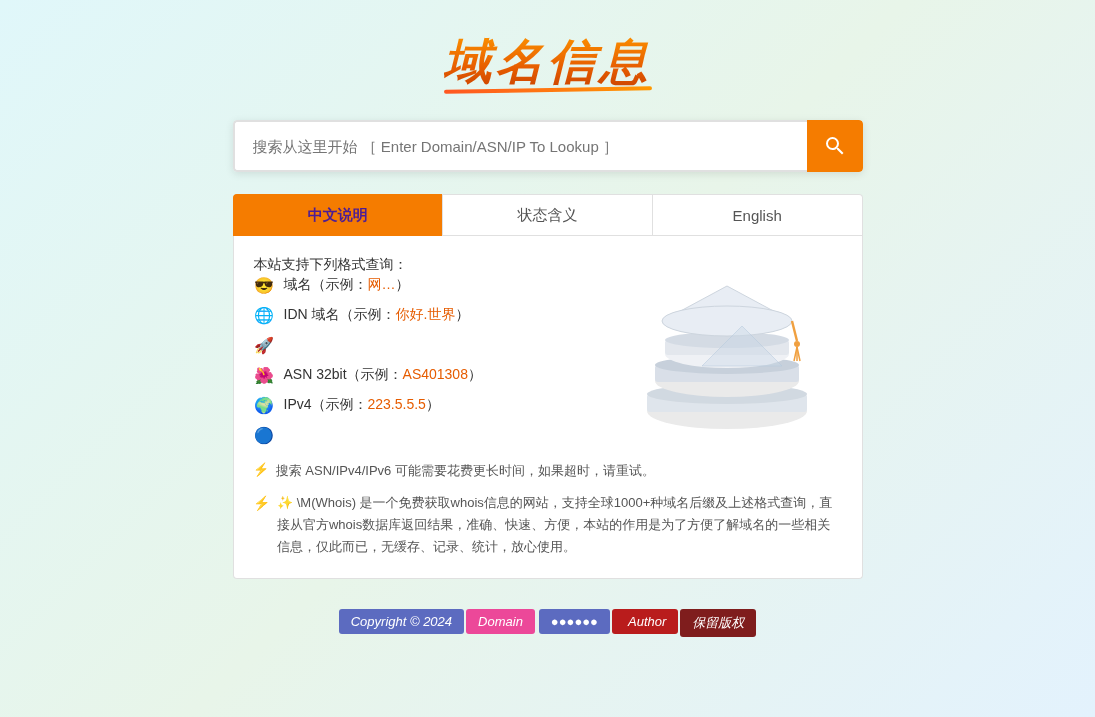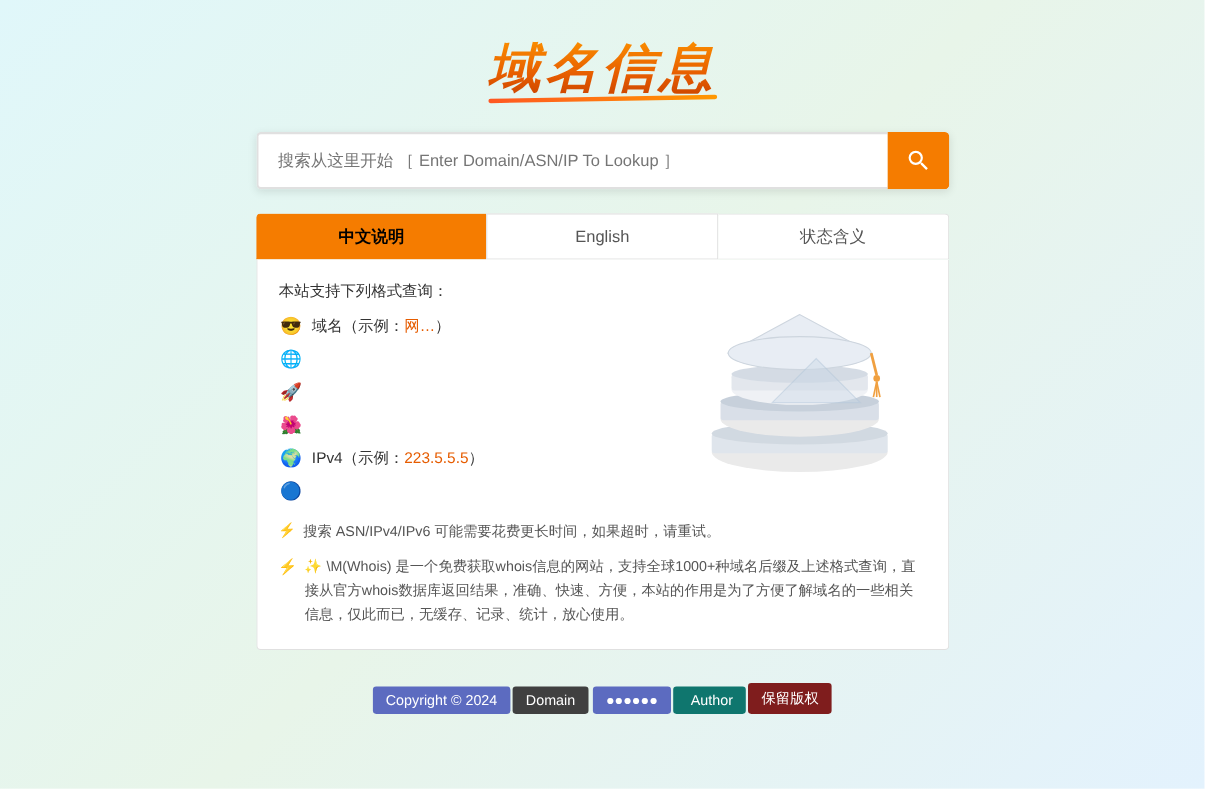--- a/index.html
+++ b/index.html
@@ -94,21 +94,21 @@
       cursor: pointer;
       border: 1px solid #e0e0e0;
       background: #fff;
       color: #555;
       font-weight: 500;
     }
     .tab:first-child { border-radius: 4px 0 0 0; border-right: none; }
     .tab:last-child { border-radius: 0 4px 0 0; border-left: none; }
     .tab.active {
       background: #f57c00;
-      color: #000000;
+      color: #4c1d95;
       border-color: #f57c00;
       font-weight: 700;
     }
 
     
     .content-panel {
       width: 630px;
       background: #fff;
       border: 1px solid #e0e0e0;
       border-top: none;
@@ -149,21 +149,21 @@
       font-size: 16px;
       flex-shrink: 0;
     }
     .item-link {
       color: #e65c00;
       text-decoration: none;
     }
     .section-title {
       font-size: 14px;
       color: #333;
-      margin-bottom: 12px;
+      margin-bottom: 0;
       position: relative;
       z-index: 1;
     }
 
     
     .warning-note {
       margin-top: 16px;
       font-size: 13px;
       color: #555;
       display: flex;
@@ -183,34 +183,35 @@
       z-index: 1;
       display: flex;
       align-items: flex-start;
     }
     .about-icon { margin-right: 6px; flex-shrink: 0; font-size: 14px; }
 
     
     .footer {
       margin-top: 30px;
       display: flex;
-      align-items: flex-end;
+      align-items: flex-start;
       gap: 0;
       font-size: 13px;
+      font-style: italic;
     }
     .footer-badge {
       padding: 5px 12px;
       color: #fff;
       border-radius: 3px;
       font-size: 13px;
     }
     .footer-copyright { background: #5c6bc0; margin-right: 2px; border-radius: 3px; }
-    .footer-domain { background: #404040; margin-right: 4px; border-radius: 3px; }
+    .footer-domain { background: #ec4899; margin-right: 4px; border-radius: 3px; }
     .footer-domain-val { background: #5c6bc0; color: #fff; padding: 5px 12px; font-size: 13px; border-radius: 3px; margin-right: 2px; }
-    .footer-author { background: #0f766e; margin-right: 2px; border-radius: 3px; padding-left: 16px; }
+    .footer-author { background: #b91c1c; margin-right: 2px; border-radius: 3px; padding-left: 16px; }
     .footer-author-val { background: #7f1d1d; color: #fff; padding: 5px 12px; font-size: 13px; border-radius: 3px; }
 
     
     .illus-svg {
       width: 280px;
       height: 200px;
     }
   </style>
 </head>
 <body>
@@ -224,22 +225,22 @@
   <input class="search-input" type="text" placeholder="搜索从这里开始 ［ Enter Domain/ASN/IP To Lookup ］" style="">
   <button class="search-btn">
     <svg class="search-icon-svg" viewBox="0 0 24 24">
       <path d="M15.5 14h-.79l-.28-.27A6.471 6.471 0 0 0 16 9.5 6.5 6.5 0 1 0 9.5 16c1.61 0 3.09-.59 4.23-1.57l.27.28v.79l5 4.99L20.49 19l-4.99-5zm-6 0C7.01 14 5 11.99 5 9.5S7.01 5 9.5 5 14 7.01 14 9.5 11.99 14 9.5 14z"></path>
     </svg>
   </button>
 </div>
 
 <div class="tabs-container">
   <div class="tab active">中文说明</div>
+  <div class="tab">状态含义</div>
   <div class="tab">English</div>
-  <div class="tab">状态含义</div>
 </div>
 
 <div class="content-panel">
 
   <div class="illustration">
     <svg class="illus-svg" viewBox="0 0 280 200" xmlns="http://www.w3.org/2000/svg">
 
       <g opacity="0.9">
 
         <ellipse cx="155" cy="165" rx="80" ry="18" fill="#e8e8e8"></ellipse>
@@ -274,26 +275,28 @@
   </div>
 
   <p class="section-title">本站支持下列格式查询：</p>
 
   <div class="content-item">
     <span class="item-icon">😎</span>
     <span>域名（示例：<a class="item-link" href="#">网…</a>）</span>
   </div>
   <div class="content-item">
     <span class="item-icon">🌐</span>
+    <span>IDN 域名（示例：<a class="item-link" href="#">你好.世界</a>）</span>
   </div>
   <div class="content-item">
     <span class="item-icon">🚀</span>
   </div>
   <div class="content-item">
     <span class="item-icon">🌺</span>
+    <span>ASN 32bit（示例：<a class="item-link" href="#">AS401308</a>）</span>
   </div>
   <div class="content-item">
     <span class="item-icon">🌍</span>
     <span>IPv4（示例：<a class="item-link" href="#">223.5.5.5</a>）</span>
   </div>
   <div class="content-item">
     <span class="item-icon">🔵</span>
   </div>
 
   <div class="warning-note">

